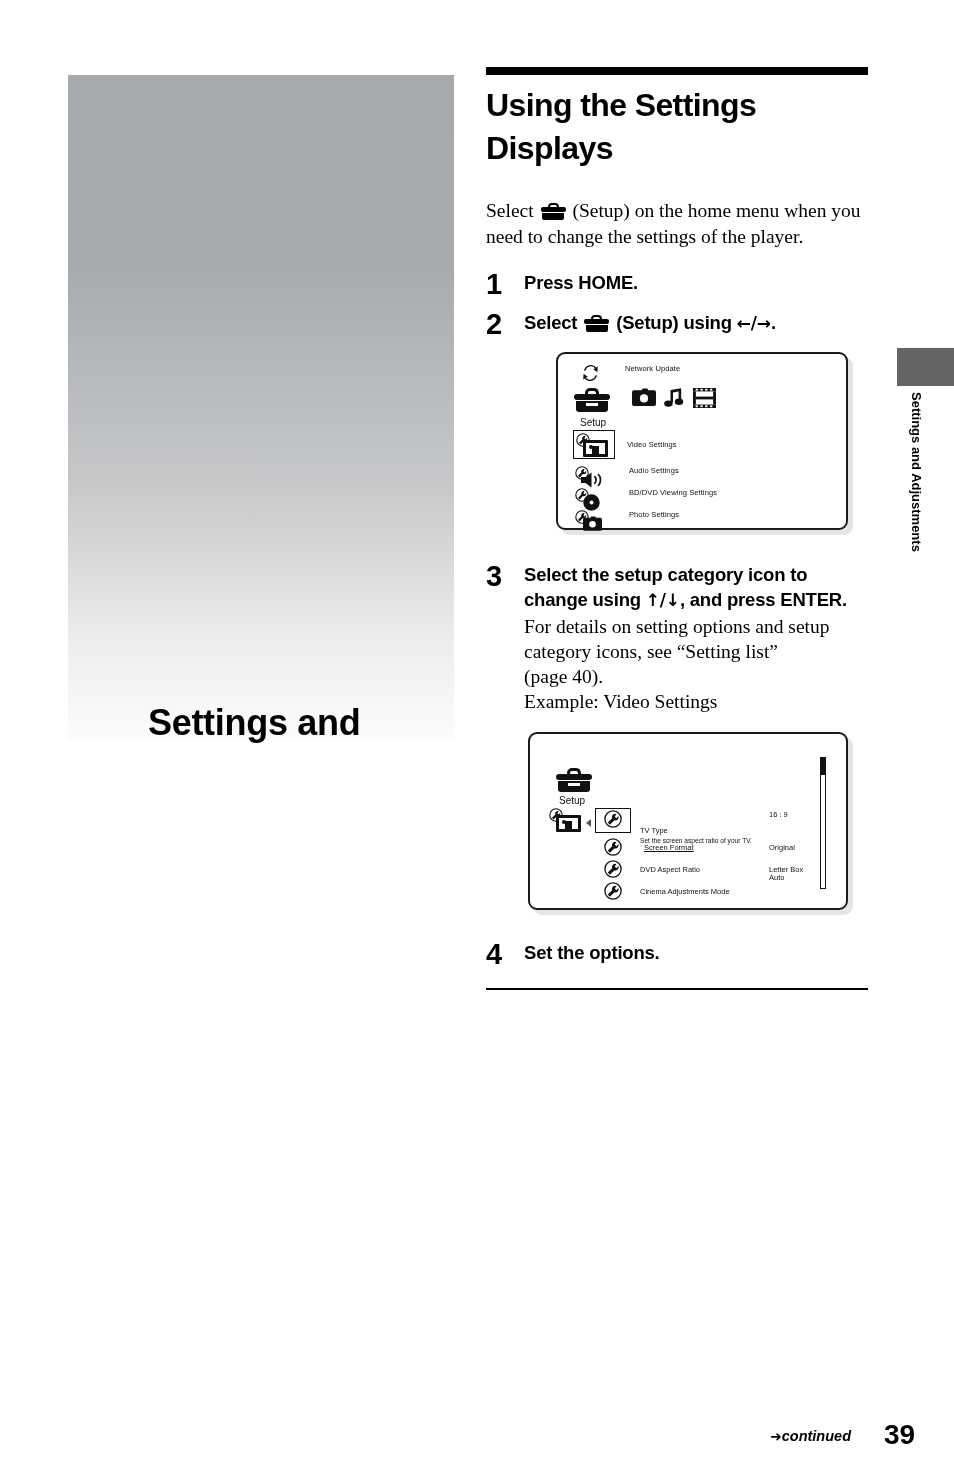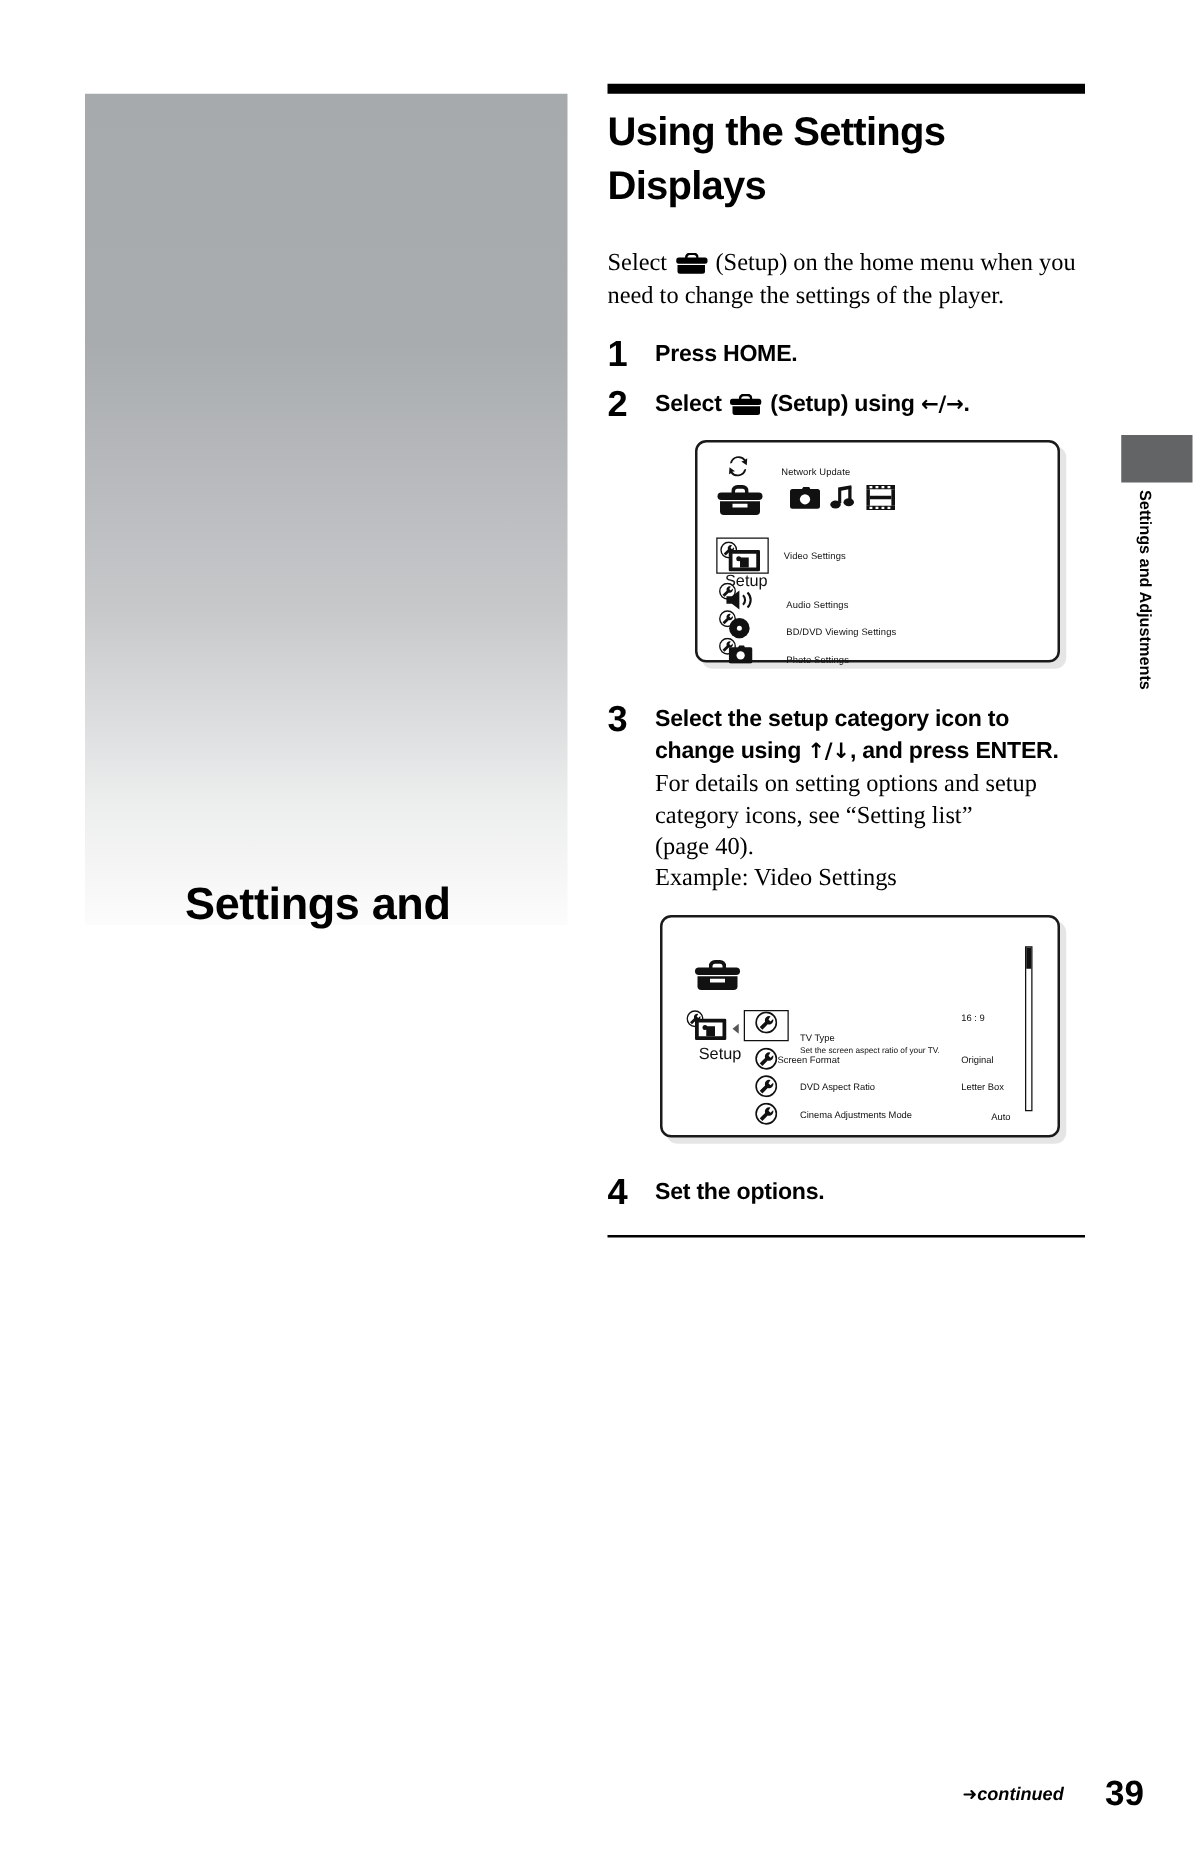--- a/index.html
+++ b/index.html
@@ -147,21 +147,21 @@
   }
   .osd1 { left: 556px; top: 352px; width: 292px; height: 178px; }
   .osd2 { left: 528px; top: 732px; width: 320px; height: 178px; }
 
   .osd-text {
     font-family: "Liberation Sans", sans-serif;
     color: #111;
   }
 
   
-  .o1-row { position: absolute; display: flex; align-items: flex-end; }
+  .o1-row { position: absolute; display: flex; align-items: flex-start; }
   .o1-label { font-size: 7.5px; letter-spacing: 0.1px; white-space: nowrap; }
 
   
   .ico-refresh { position: relative; width: 17px; height: 18px; }
   .ico-refresh svg { display: block; }
 
   
   .ico-toolbox { position: relative; width: 36px; height: 25px; }
   .ico-toolbox .h {
     position: absolute; left: 11px; top: 0; width: 14px; height: 8px;
@@ -179,21 +179,21 @@
     position: absolute; left: 12px; top: 15px; width: 12px; height: 3px;
     background: #fff;
   }
 
   
   .badge-wrench { position: relative; width: 14px; height: 14px; }
   .badge-wrench svg { display: block; }
 
   .o1-setup-label {
     position: absolute; font-family: "Liberation Sans", sans-serif;
-    font-size: 13px; color: #111; margin-top: 40px;
+    font-size: 10px; color: #111;
   }
 
   
   .sel-box { border: 1.6px solid #111; }
 
   
   .o2-row { position: absolute; }
   .o2-name { font-size: 7.5px; color: #111; white-space: nowrap; }
   .o2-desc { font-size: 6.6px; color: #111; white-space: nowrap; }
   .o2-val  { font-size: 7.5px; color: #111; white-space: nowrap; }
@@ -458,40 +458,40 @@
       <div class="o2-desc" style="margin-top:2px;">Set the screen aspect ratio of your TV.</div>
     </div>
     <div class="o2-row o2-val osd-text" style="left:239px; top:76px;">16 : 9</div>
 
     <div class="o2-row" style="left:74px; top:104px;">
       <svg width="18" height="18" viewBox="0 0 18 18">
         <circle cx="9" cy="9" r="8.1" fill="#fff" stroke="#111" stroke-width="1.3"></circle>
         <path d="M12.4 4.0 A3.4 3.4 0 0 0 8.1 8.3 L3.8 12.6 L5.9 14.7 L10.2 10.4 A3.4 3.4 0 0 0 14.5 6.1 L12.4 8.2 L10.8 6.6 Z" fill="#111"></path>
       </svg>
     </div>
-    <div class="o2-row o2-name osd-text" style="left:92px; top:109px;">Screen Format</div>
+    <div class="o2-row o2-name osd-text" style="left:114px; top:109px;text-decoration:underline;">Screen Format</div>
     <div class="o2-row o2-val osd-text" style="left:239px; top:109px;text-align:right;">Original</div>
 
     <div class="o2-row" style="left:74px; top:126px;">
       <svg width="18" height="18" viewBox="0 0 18 18">
         <circle cx="9" cy="9" r="8.1" fill="#fff" stroke="#111" stroke-width="1.3"></circle>
         <path d="M12.4 4.0 A3.4 3.4 0 0 0 8.1 8.3 L3.8 12.6 L5.9 14.7 L10.2 10.4 A3.4 3.4 0 0 0 14.5 6.1 L12.4 8.2 L10.8 6.6 Z" fill="#111"></path>
       </svg>
     </div>
     <div class="o2-row o2-name osd-text" style="left:110px; top:131px;">DVD Aspect Ratio</div>
     <div class="o2-row o2-val osd-text" style="left:239px; top:131px;">Letter Box</div>
 
     <div class="o2-row" style="left:74px; top:148px;">
       <svg width="18" height="18" viewBox="0 0 18 18">
         <circle cx="9" cy="9" r="8.1" fill="#fff" stroke="#111" stroke-width="1.3"></circle>
         <path d="M12.4 4.0 A3.4 3.4 0 0 0 8.1 8.3 L3.8 12.6 L5.9 14.7 L10.2 10.4 A3.4 3.4 0 0 0 14.5 6.1 L12.4 8.2 L10.8 6.6 Z" fill="#111"></path>
       </svg>
     </div>
     <div class="o2-row o2-name osd-text" style="left:110px; top:153px;">Cinema Adjustments Mode</div>
-    <div class="o2-row o2-val osd-text" style="left:239px; top:155px;margin-left:24px;">Auto</div>
+    <div class="o2-row o2-val osd-text" style="left:239px; top:139px;">Auto</div>
 
     <div class="o2-scroll-track" style="left:290px; top:23px; width:6px; height:132px;">
       <div class="o2-scroll-thumb" style="left:0; top:0; width:4px; height:17px;"></div>
     </div>
   </div>
 
   <div class="step step4">
     <div class="step-num">4</div>
     <div class="step-body">
       <div class="step-head">Set the options.</div>

